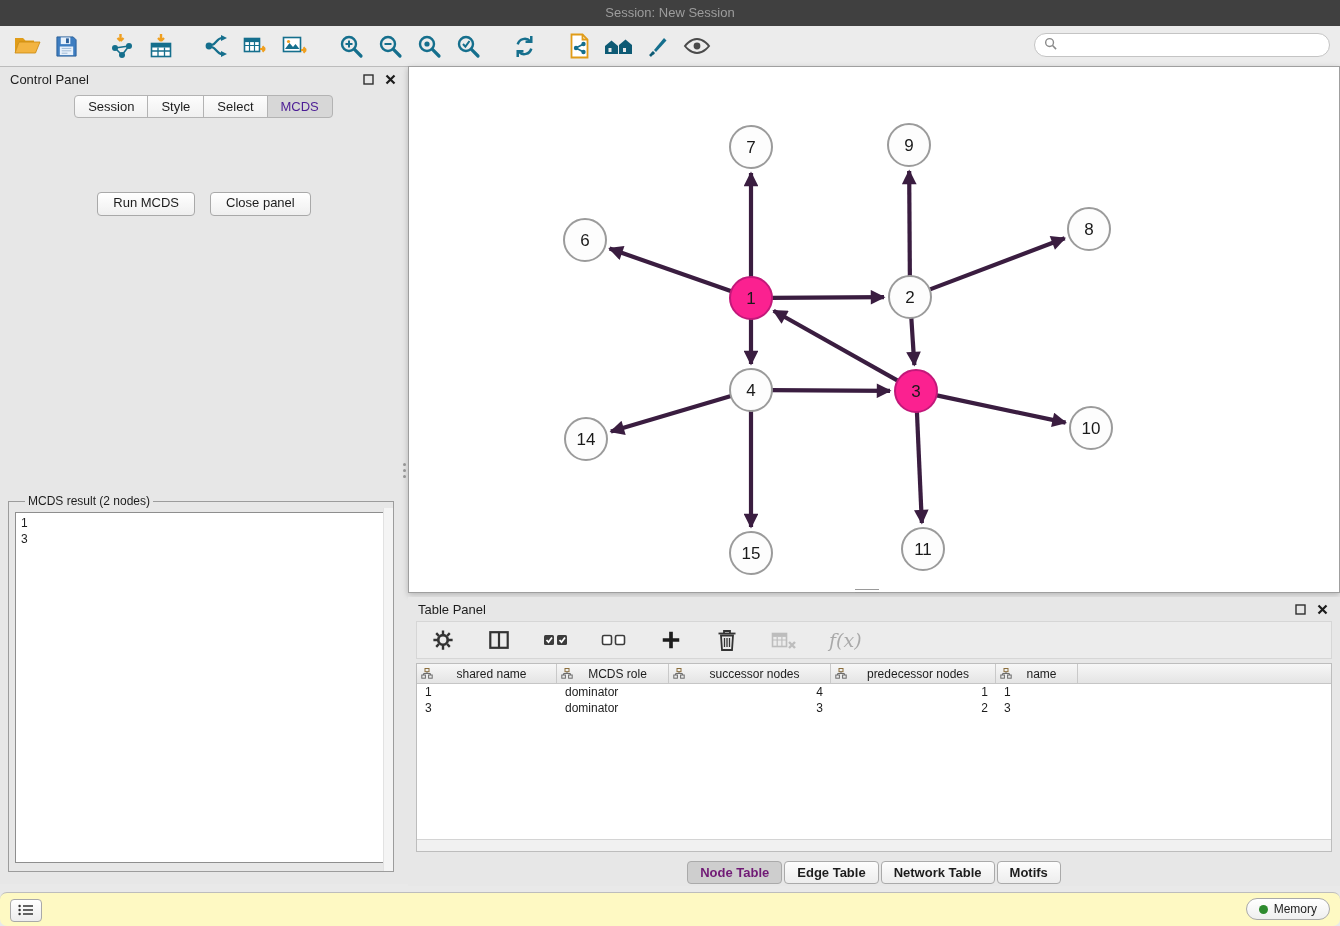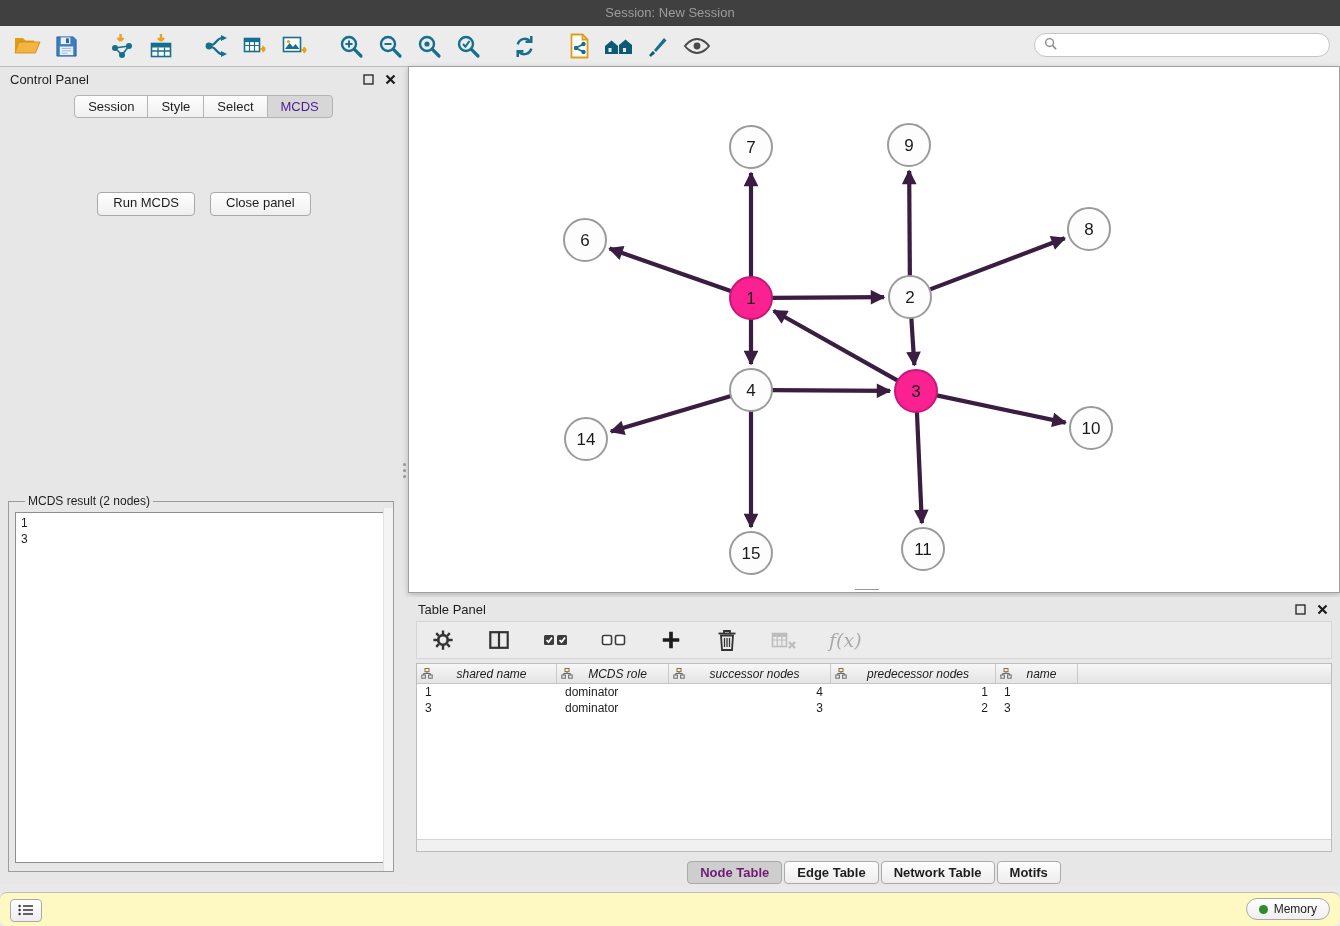--- a/index.html
+++ b/index.html
@@ -52,21 +52,21 @@
   svg text{font-family:"Liberation Sans",sans-serif;}
   
   .table-panel{position:absolute;left:408px;top:597px;width:932px;height:289px;background:#e7e7e7;}
   .tp-toolbar{position:absolute;top:24px;left:8px;right:8px;height:38px;display:flex;align-items:center;gap:32px;padding-left:14px;background:#ececec;border:1px solid #d6d6d6;box-sizing:border-box;}
   .tt-btn{display:flex;align-items:center;justify-content:center;cursor:pointer;min-width:24px;height:26px;}
   .tt-btn.fx{font-family:"DejaVu Serif",serif;font-style:italic;font-size:19px;color:#a9a9a9;cursor:default;}
   .tp-table{position:absolute;top:66px;left:8px;right:8px;bottom:34px;background:#fff;border:1px solid #bdbdbd;box-sizing:border-box;overflow:hidden;}
   .thead{display:flex;height:19px;background:linear-gradient(#f7f7f7,#e4e4e4);border-bottom:1px solid #c6c6c6;}
   .th{position:relative;display:flex;align-items:center;border-right:1px solid #c9c9c9;font-size:12px;color:#1d1d1d;box-sizing:border-box;flex:none;}
   .th .col-icon{position:absolute;left:4px;top:4px;}
-  .th .th-label{flex:1;text-align:center;padding-left:10px;font-style:italic;}
+  .th .th-label{flex:1;text-align:center;padding-left:10px;}
   .th.filler{flex:1;border-right:none;}
   .tr{display:flex;height:16px;align-items:center;font-size:12px;color:#1d1d1d;cursor:default;}
   .td{box-sizing:border-box;padding:0 8px;flex:none;white-space:nowrap;overflow:hidden;}
   .tp-hscroll{position:absolute;left:0;right:0;bottom:0;height:11px;background:#f1f1f1;border-top:1px solid #d4d4d4;}
   .tp-tabs{position:absolute;bottom:2px;left:0;right:0;display:flex;justify-content:center;gap:2px;}
   .tp-tab{padding:3px 12px;font-size:13px;font-weight:700;background:linear-gradient(#fdfdfd,#ededed);border:1px solid #aaa;border-radius:4px;cursor:pointer;color:#1d1d1d;}
   .tp-tab.active{background:#cecece;color:#701a75;}
   
   .statusbar{position:absolute;left:0;right:0;bottom:0;height:33px;background:#fef9c3;border-top:1px solid #bdbdbd;border-radius:7px;}
   .list-btn{position:absolute;left:10px;top:6px;width:30px;height:21px;background:linear-gradient(#fff,#ededed);border:1px solid #a9a9a9;border-radius:4px;display:flex;align-items:center;justify-content:center;cursor:pointer;}

